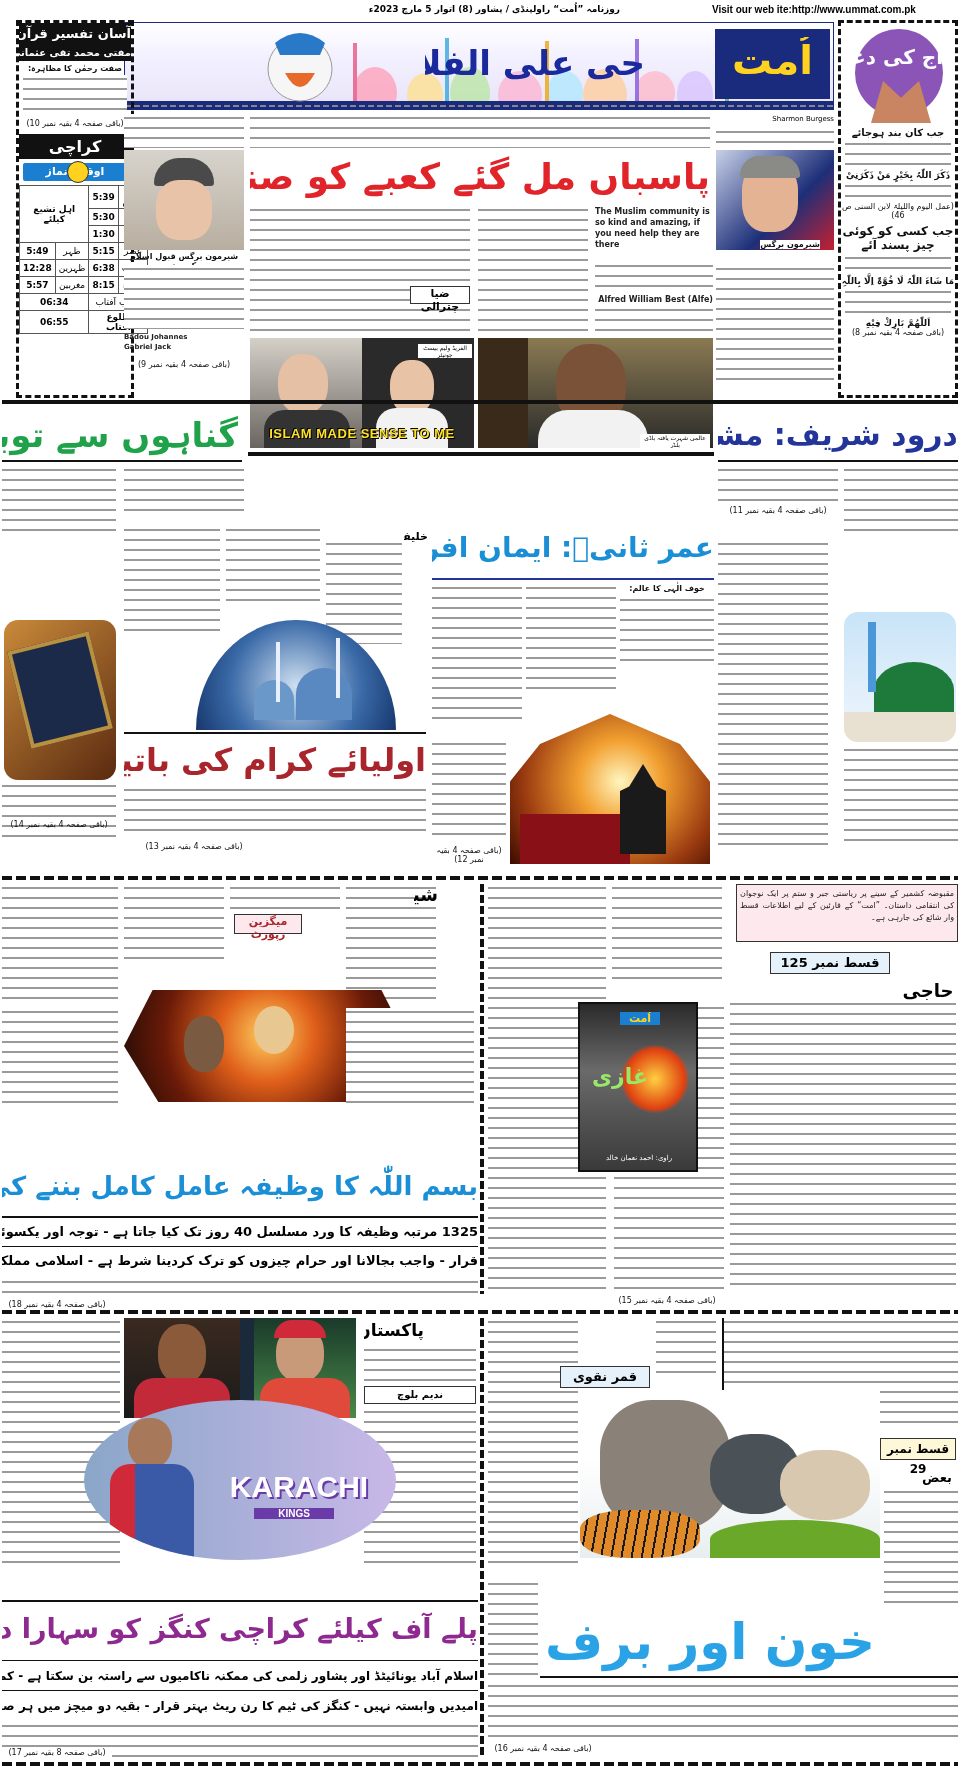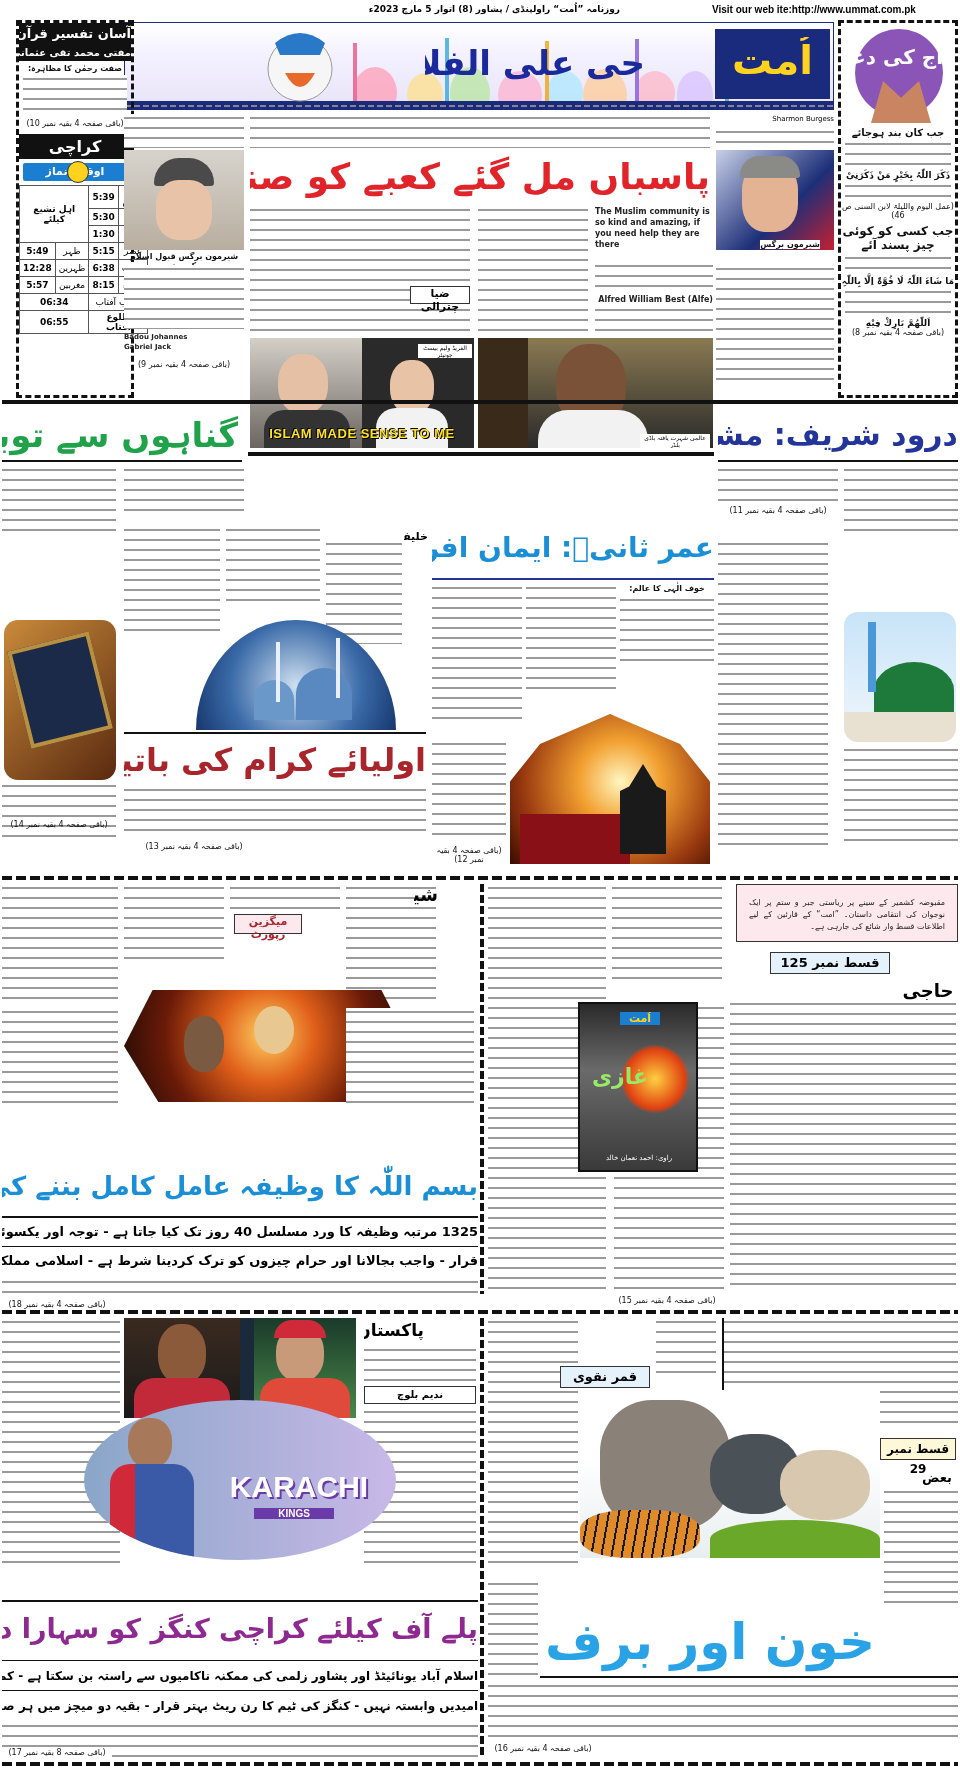--- a/index.html
+++ b/index.html
@@ -250,21 +250,21 @@
 <div class="abs hdr" style="left:2px;top:1220px;width:476px;font-size:13px;line-height:24px">1325 مرتبہ وظیفہ کا ورد مسلسل 40 روز تک کیا جاتا ہے - توجہ اور یکسوئی کیلئے تعداد کا تعین ضروری</div>
 <div class="abs" style="left:2px;top:1246px;width:476px;height:1px;background:#111"></div>
 <div class="abs hdr" style="left:2px;top:1249px;width:476px;font-size:13px;line-height:24px">قرار - واجب بجالانا اور حرام چیزوں کو ترک کردینا شرط ہے - اسلامی مملکت میں جادوگری کی سزا موت ہے</div>
 <div class="abs lines" style="left:2px;top:1278px;width:476px;height:22px"></div>
 <div class="abs cont" style="left:2px;top:1300px;width:110px">(باقی صفحہ 4 بقیہ نمبر 18)</div>
 
 <div class="abs sep-v" style="left:480px;top:884px;height:410px"></div>
 
 <div class="abs lines" style="left:488px;top:884px;width:118px;height:410px"></div>
 <div class="abs lines" style="left:612px;top:884px;width:110px;height:100px"></div>
-<div class="abs txt" style="left:736px;top:884px;width:222px;height:58px;background:#fde8ee;border:1px solid #333;padding:12px;font-size:8px;line-height:12px">مقبوضہ کشمیر کے سینے پر ریاستی جبر و ستم پر ایک نوجوان کی انتقامی داستان۔ ”امت“ کے قارئین کے لیے اطلاعات قسط وار شائع کی جارہی ہے۔</div>
+<div class="abs txt" style="left:736px;top:884px;width:222px;height:58px;background:#fde8ee;border:1px solid #333;padding:3px;font-size:8px;line-height:12px">مقبوضہ کشمیر کے سینے پر ریاستی جبر و ستم پر ایک نوجوان کی انتقامی داستان۔ ”امت“ کے قارئین کے لیے اطلاعات قسط وار شائع کی جارہی ہے۔</div>
 <div class="abs byline" style="left:770px;top:952px;width:120px;height:22px;background:#e6f2fb;font-size:13px;line-height:20px">قسط نمبر 125</div>
 <div class="abs hdr" style="left:900px;top:980px;width:56px;font-size:18px">حاجی</div>
 <div class="abs lines" style="left:730px;top:1000px;width:226px;height:290px"></div>
 <div class="abs lines" style="left:614px;top:1004px;width:110px;height:286px"></div>
 <div class="abs img" style="left:578px;top:1002px;width:120px;height:170px;background:linear-gradient(#2a2a2a,#6a6a6a 40%,#3a3a3a);border:2px solid #111">
   <div class="abs hdr" style="left:40px;top:8px;width:40px;background:#1a7fd0;color:#ffd21f;font-size:11px">اُمت</div>
   <div class="abs" style="left:40px;top:40px;width:70px;height:70px;border-radius:50%;background:radial-gradient(#ffd040,#e04010 60%,transparent 70%)"></div>
   <div class="abs hdr" style="left:10px;top:60px;width:60px;color:#9ae86a;font-size:22px">غازی</div>
   <div class="abs cont" style="left:4px;top:150px;width:110px;color:#fff;font-size:7px">راوی: احمد نعمان خالد</div>
 </div>

